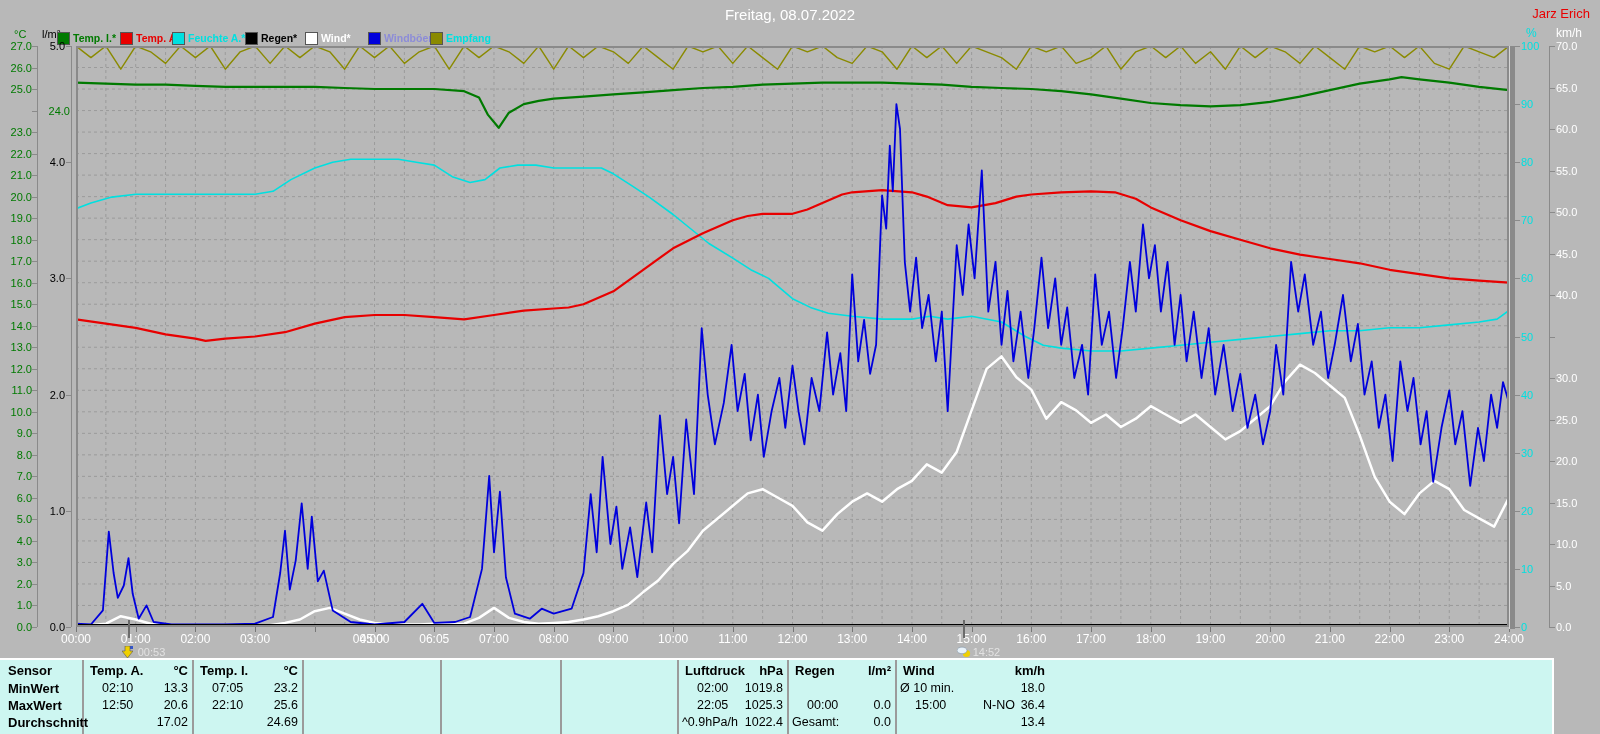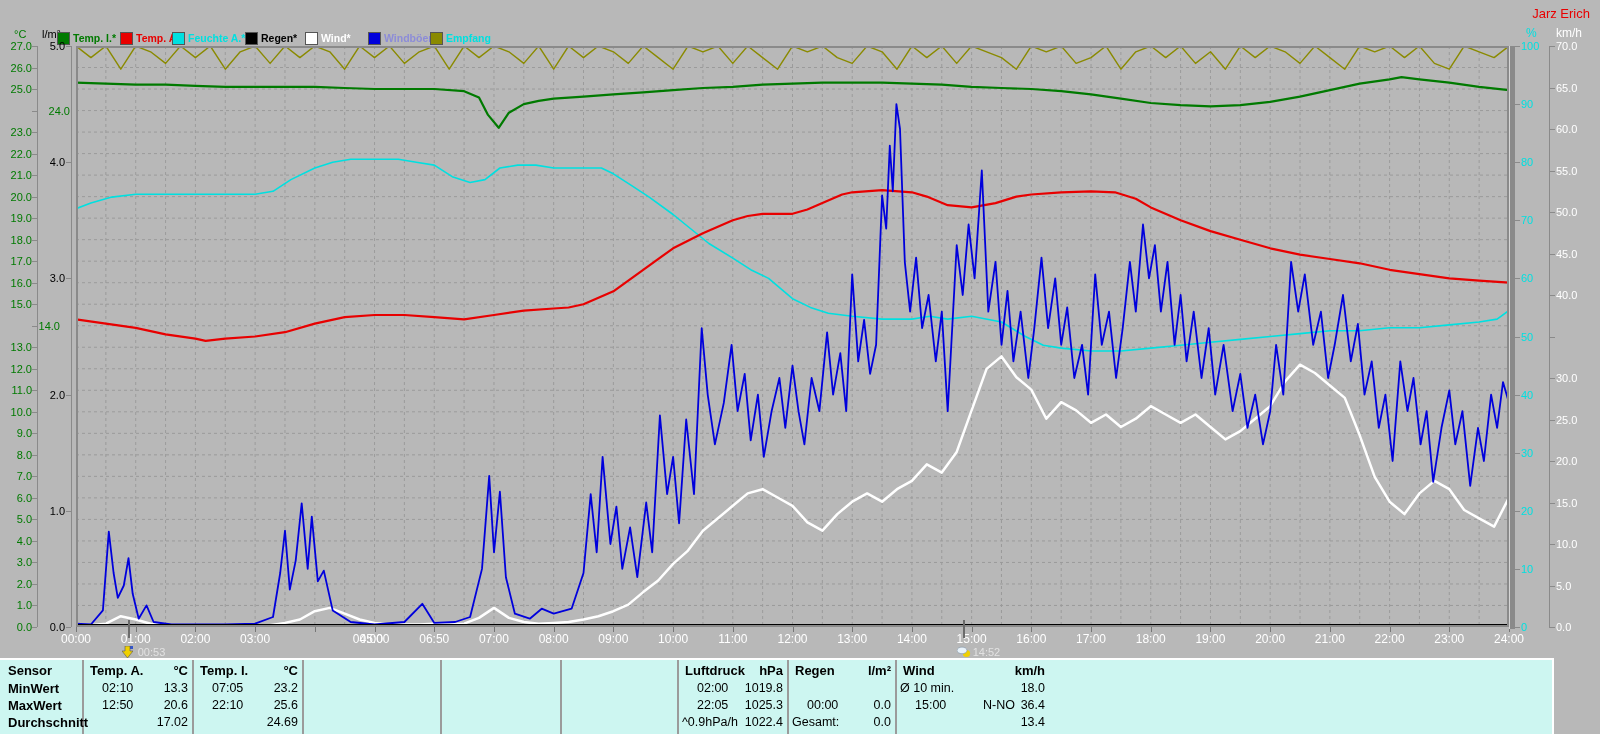--- a/index.html
+++ b/index.html
@@ -4,20 +4,21 @@
 <style>
   html,body{margin:0;padding:0;background:#b8b8b8;}
   body{font-family:"Liberation Sans", sans-serif;}
   #app{position:relative;width:1600px;height:734px;background:#b8b8b8;overflow:hidden;}
   .lbl{position:absolute;line-height:1;white-space:pre;}
 </style>
 </head>
 <body>
 
 <div id="app">
+  <div class="lbl" style="left:0;top:7px;width:1580px;text-align:center;font-size:15px;color:#ffffff;">Freitag, 08.07.2022</div>
   <div class="lbl" style="right:10px;top:7px;font-size:13px;color:#e80000;">Jarz Erich</div>
 
   <div class="lbl" style="left:14px;top:29px;font-size:11px;color:#007a00;">°C</div>
   <div class="lbl" style="left:42px;top:29px;font-size:11px;color:#000000;">l/m²</div>
   <div class="lbl" style="left:1526px;top:27px;font-size:12px;color:#00e0e0;">%</div>
   <div class="lbl" style="left:1556px;top:27px;font-size:12px;color:#ffffff;">km/h</div>
 <div class="lbl" style="left: 57px; top: 31px; height: 13px;"><div class="lbl" style="left: 0px; top: 1px; width: 11px; height: 11px; background: rgb(0, 122, 0); border: 1px solid rgb(85, 85, 85);"></div><div class="lbl" style="left: 16px; top: 2px; font-size: 10.5px; font-weight: bold; color: rgb(0, 122, 0);">Temp. I.*</div></div>
     <div class="lbl" style="left: 120px; top: 31px; height: 13px;"><div class="lbl" style="left: 0px; top: 1px; width: 11px; height: 11px; background: rgb(232, 0, 0); border: 1px solid rgb(85, 85, 85);"></div><div class="lbl" style="left: 16px; top: 2px; font-size: 10.5px; font-weight: bold; color: rgb(232, 0, 0);">Temp. A.*</div></div>
     <div class="lbl" style="left: 172px; top: 31px; height: 13px;"><div class="lbl" style="left: 0px; top: 1px; width: 11px; height: 11px; background: rgb(0, 224, 224); border: 1px solid rgb(85, 85, 85);"></div><div class="lbl" style="left: 16px; top: 2px; font-size: 10.5px; font-weight: bold; color: rgb(0, 224, 224);">Feuchte A.*</div></div>
     <div class="lbl" style="left: 245px; top: 31px; height: 13px;"><div class="lbl" style="left: 0px; top: 1px; width: 11px; height: 11px; background: rgb(0, 0, 0); border: 1px solid rgb(85, 85, 85);"></div><div class="lbl" style="left: 16px; top: 2px; font-size: 10.5px; font-weight: bold; color: rgb(0, 0, 0);">Regen*</div></div>
@@ -46,21 +47,21 @@
     <div class="lbl" style="left: 0px; top: 213.148px; width: 32px; text-align: right; font-size: 11px; color: rgb(0, 122, 0);">19.0</div>
     <div class="lbl" style="left: 32px; top: 218.148px; width: 5px; height: 1px; background: rgb(138, 138, 138);"></div>
     <div class="lbl" style="left: 0px; top: 234.667px; width: 32px; text-align: right; font-size: 11px; color: rgb(0, 122, 0);">18.0</div>
     <div class="lbl" style="left: 32px; top: 239.667px; width: 5px; height: 1px; background: rgb(138, 138, 138);"></div>
     <div class="lbl" style="left: 0px; top: 256.185px; width: 32px; text-align: right; font-size: 11px; color: rgb(0, 122, 0);">17.0</div>
     <div class="lbl" style="left: 32px; top: 261.185px; width: 5px; height: 1px; background: rgb(138, 138, 138);"></div>
     <div class="lbl" style="left: 0px; top: 277.704px; width: 32px; text-align: right; font-size: 11px; color: rgb(0, 122, 0);">16.0</div>
     <div class="lbl" style="left: 32px; top: 282.704px; width: 5px; height: 1px; background: rgb(138, 138, 138);"></div>
     <div class="lbl" style="left: 0px; top: 299.222px; width: 32px; text-align: right; font-size: 11px; color: rgb(0, 122, 0);">15.0</div>
     <div class="lbl" style="left: 32px; top: 304.222px; width: 5px; height: 1px; background: rgb(138, 138, 138);"></div>
-    <div class="lbl" style="left: 0px; top: 320.741px; width: 32px; text-align: right; font-size: 11px; color: rgb(0, 122, 0); margin-left: 28px;">14.0</div>
+    <div class="lbl" style="left: 0px; top: 320.741px; width: 32px; text-align: right; font-size: 11px; color: rgb(0, 122, 0);">14.0</div>
     <div class="lbl" style="left: 32px; top: 325.741px; width: 5px; height: 1px; background: rgb(138, 138, 138);"></div>
     <div class="lbl" style="left: 0px; top: 342.259px; width: 32px; text-align: right; font-size: 11px; color: rgb(0, 122, 0);">13.0</div>
     <div class="lbl" style="left: 32px; top: 347.259px; width: 5px; height: 1px; background: rgb(138, 138, 138);"></div>
     <div class="lbl" style="left: 0px; top: 363.778px; width: 32px; text-align: right; font-size: 11px; color: rgb(0, 122, 0);">12.0</div>
     <div class="lbl" style="left: 32px; top: 368.778px; width: 5px; height: 1px; background: rgb(138, 138, 138);"></div>
     <div class="lbl" style="left: 0px; top: 385.296px; width: 32px; text-align: right; font-size: 11px; color: rgb(0, 122, 0);">11.0</div>
     <div class="lbl" style="left: 32px; top: 390.296px; width: 5px; height: 1px; background: rgb(138, 138, 138);"></div>
     <div class="lbl" style="left: 0px; top: 406.815px; width: 32px; text-align: right; font-size: 11px; color: rgb(0, 122, 0);">10.0</div>
     <div class="lbl" style="left: 32px; top: 411.815px; width: 5px; height: 1px; background: rgb(138, 138, 138);"></div>
     <div class="lbl" style="left: 0px; top: 428.333px; width: 32px; text-align: right; font-size: 11px; color: rgb(0, 122, 0);">9.0</div>
@@ -152,21 +153,21 @@
     <div class="lbl" style="left: 113.708px; top: 633px; width: 44px; text-align: center; font-size: 12px; color: rgb(255, 255, 255);">01:00</div>
     <div class="lbl" style="left: 135.708px; top: 627px; width: 1px; height: 5px; background: rgb(119, 119, 119);"></div>
     <div class="lbl" style="left: 173.417px; top: 633px; width: 44px; text-align: center; font-size: 12px; color: rgb(255, 255, 255);">02:00</div>
     <div class="lbl" style="left: 195.417px; top: 627px; width: 1px; height: 5px; background: rgb(119, 119, 119);"></div>
     <div class="lbl" style="left: 233.125px; top: 633px; width: 44px; text-align: center; font-size: 12px; color: rgb(255, 255, 255);">03:00</div>
     <div class="lbl" style="left: 255.125px; top: 627px; width: 1px; height: 5px; background: rgb(119, 119, 119);"></div>
     <div class="lbl" style="left: 292.833px; top: 633px; width: 44px; text-align: right; font-size: 12px; color: rgb(255, 255, 255); margin-left: 46px;">04:00</div>
     <div class="lbl" style="left: 314.833px; top: 627px; width: 1px; height: 5px; background: rgb(119, 119, 119);"></div>
     <div class="lbl" style="left: 352.542px; top: 633px; width: 44px; text-align: center; font-size: 12px; color: rgb(255, 255, 255);">05:00</div>
     <div class="lbl" style="left: 374.542px; top: 627px; width: 1px; height: 5px; background: rgb(119, 119, 119);"></div>
-    <div class="lbl" style="left: 412.25px; top: 633px; width: 44px; text-align: center; font-size: 12px; color: rgb(255, 255, 255);">06:50</div>
+    <div class="lbl" style="left: 412.25px; top: 633px; width: 44px; text-align: center; font-size: 12px; color: rgb(255, 255, 255);">06:05</div>
     <div class="lbl" style="left: 434.25px; top: 627px; width: 1px; height: 5px; background: rgb(119, 119, 119);"></div>
     <div class="lbl" style="left: 471.958px; top: 633px; width: 44px; text-align: center; font-size: 12px; color: rgb(255, 255, 255);">07:00</div>
     <div class="lbl" style="left: 493.958px; top: 627px; width: 1px; height: 5px; background: rgb(119, 119, 119);"></div>
     <div class="lbl" style="left: 531.667px; top: 633px; width: 44px; text-align: center; font-size: 12px; color: rgb(255, 255, 255);">08:00</div>
     <div class="lbl" style="left: 553.667px; top: 627px; width: 1px; height: 5px; background: rgb(119, 119, 119);"></div>
     <div class="lbl" style="left: 591.375px; top: 633px; width: 44px; text-align: center; font-size: 12px; color: rgb(255, 255, 255);">09:00</div>
     <div class="lbl" style="left: 613.375px; top: 627px; width: 1px; height: 5px; background: rgb(119, 119, 119);"></div>
     <div class="lbl" style="left: 651.083px; top: 633px; width: 44px; text-align: center; font-size: 12px; color: rgb(255, 255, 255);">10:00</div>
     <div class="lbl" style="left: 673.083px; top: 627px; width: 1px; height: 5px; background: rgb(119, 119, 119);"></div>
     <div class="lbl" style="left: 710.792px; top: 633px; width: 44px; text-align: center; font-size: 12px; color: rgb(255, 255, 255);">11:00</div>

